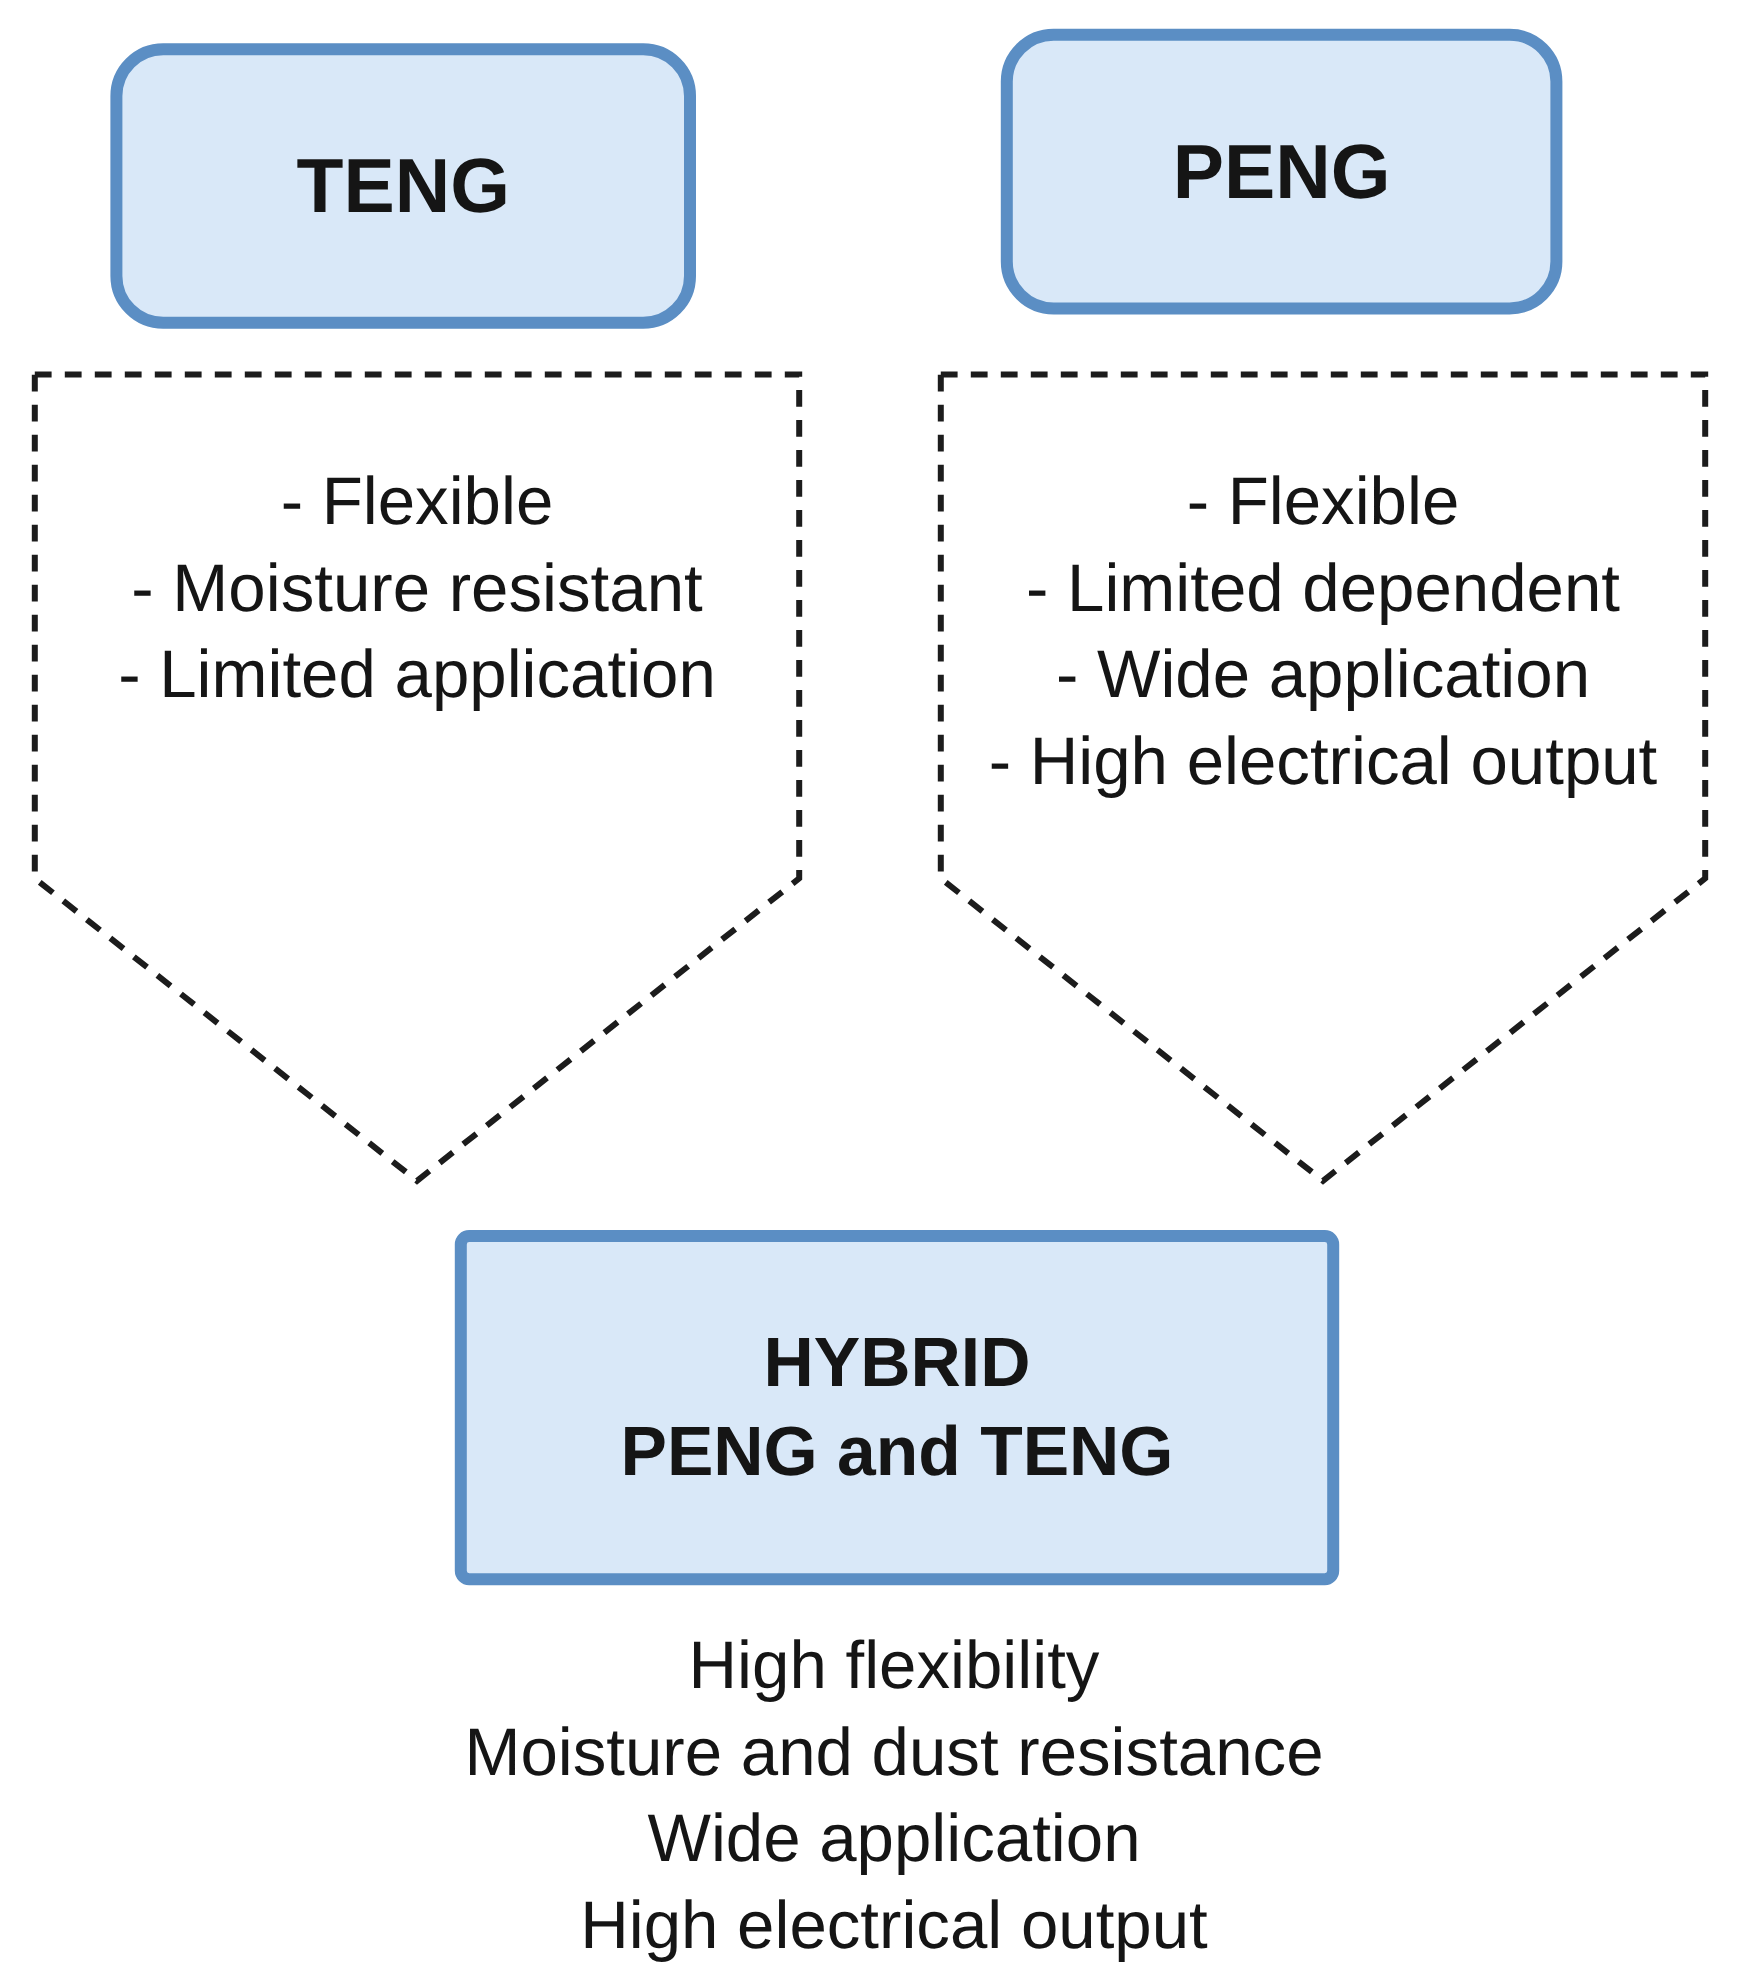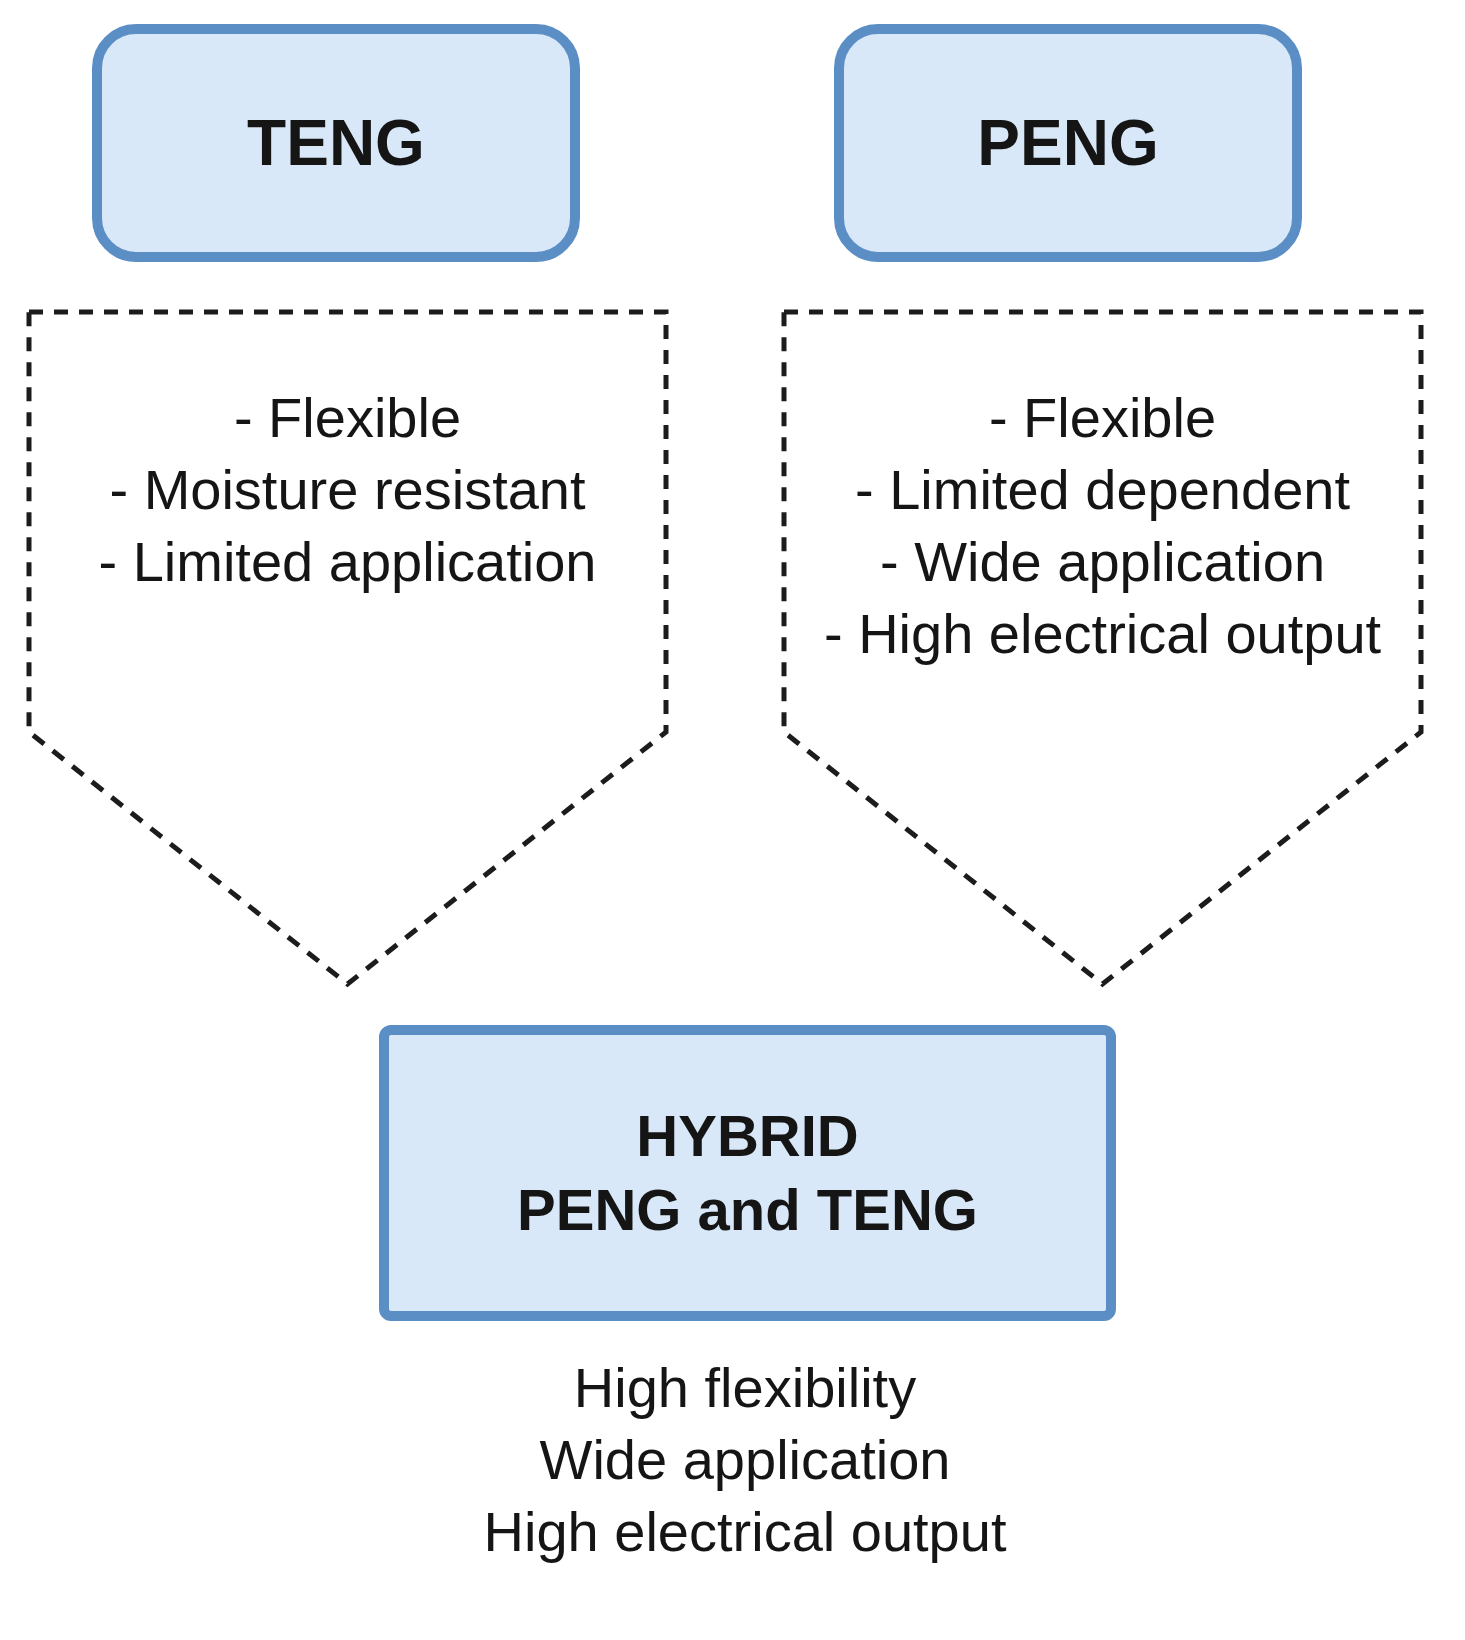--- a/index.html
+++ b/index.html
@@ -25,21 +25,21 @@
   .node{
     position:absolute;
     background:var(--node-fill);
     border:10px solid var(--node-border);
     border-radius:44px;
     display:flex;
     flex-direction:column;
     align-items:center;
     justify-content:center;
   }
-  .node-teng{left:92px;top:24px;width:488px;height:238px;}
+  .node-teng{left:92px;top:36px;width:488px;height:238px;}
   .node-peng{left:834px;top:24px;width:468px;height:238px;}
   .node-hybrid{left:379px;top:1025px;width:737px;height:296px;border-radius:12px;}
   .node-title{
     font-weight:bold;
     font-size:64px;
     line-height:1.1;
     color:var(--text);
     text-align:center;
     white-space:nowrap;
   }
@@ -102,17 +102,18 @@
     <div class="trait">- High electrical output</div>
   </div>
 
   <div class="node node-hybrid">
     <span class="node-title hybrid-title-line">HYBRID</span>
     <span class="node-title hybrid-title-line">PENG and TENG</span>
   </div>
 
   <div class="traits traits-hybrid">
     <div class="trait">High flexibility</div>
+    <div class="trait">Moisture and dust resistance</div>
     <div class="trait">Wide application</div>
     <div class="trait">High electrical output</div>
   </div>
 
 </div>
 
 </body></html>

